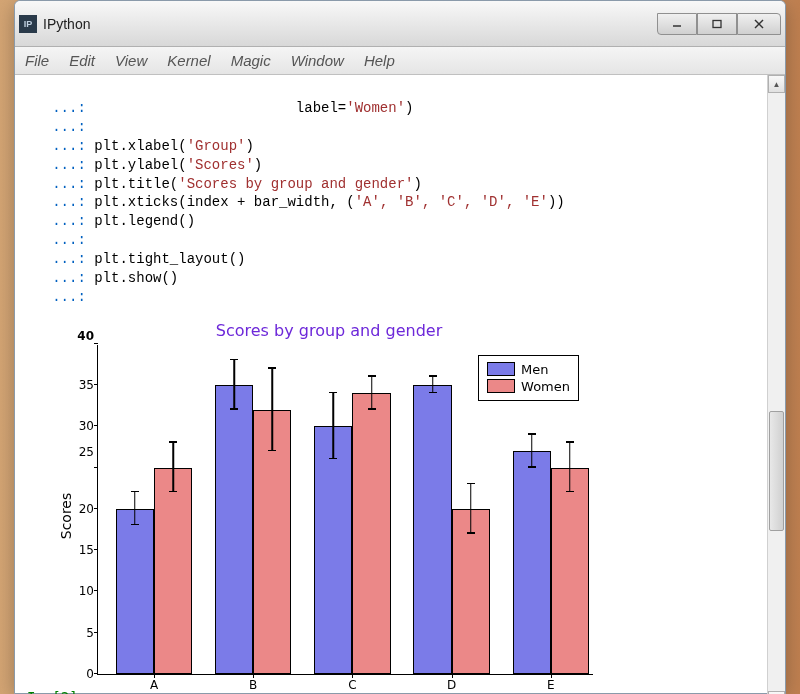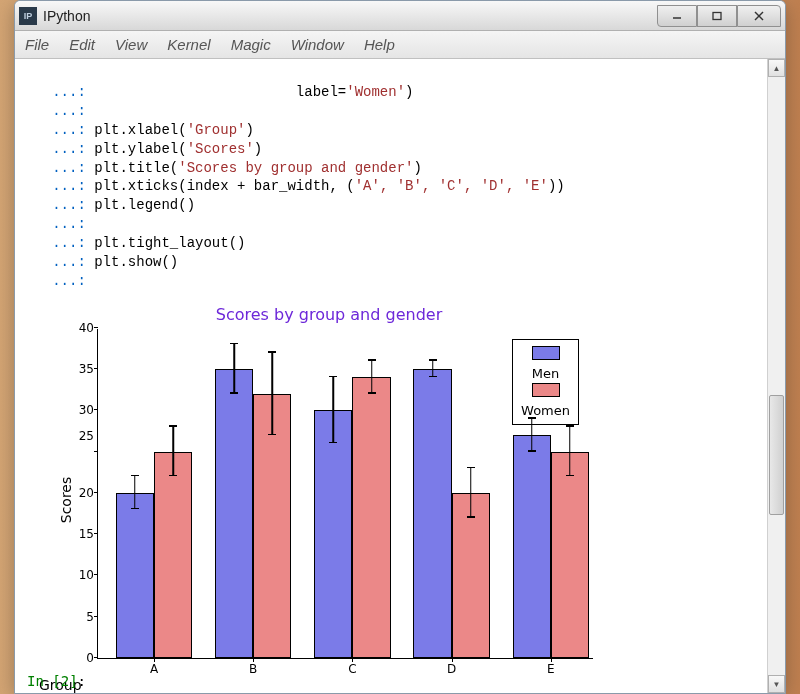--- a/index.html
+++ b/index.html
@@ -18,21 +18,21 @@
     left: 14px;
     top: 0;
     width: 772px;
     height: 694px;
     background: #fff;
     border: 1px solid #8a9aaa;
     border-radius: 6px 6px 0 0;
     box-shadow: 0 4px 20px rgba(0,0,0,0.3);
   }
   .titlebar {
-    height: 30px;
+    height: 46px;
     background: linear-gradient(180deg, #f8f8f8 0%, #e8e8e8 50%, #d8d8d8 100%);
     border-radius: 6px 6px 0 0;
     border-bottom: 1px solid #b0b0b0;
     display: flex;
     align-items: center;
     padding: 0 4px;
   }
   .title-icon {
     width: 18px; height: 18px;
     background: #2a3a4a;
@@ -144,21 +144,21 @@
   .err-line { position: absolute; width: 1.5px; background: #000; transform: translateX(-50%); }
   .err-cap { position: absolute; width: 8px; height: 1.5px; background: #000; transform: translateX(-50%); }
   .legend {
     position: absolute;
     right: 14px; top: 10px;
     background: #fff;
     border: 1px solid #000;
     padding: 4px 8px;
     font-size: 13px;
   }
-  .leg-row { display: flex; align-items: center; gap: 6px; margin: 2px 0; flex-direction: column; }
+  .leg-row { display: flex; align-items: center; gap: 6px; margin: 2px 0; }
   .leg-swatch { width: 28px; height: 14px; border: 1px solid #000; }
   .scrollbar {
     width: 18px;
     background: #f0f0f0;
     border-left: 1px solid #d0d0d0;
     display: flex; flex-direction: column;
   }
   .sb-btn {
     height: 18px;
     background: linear-gradient(180deg, #f8f8f8, #e0e0e0);
@@ -258,21 +258,21 @@
             <div class="ytick" style="bottom: 123.75px;">15</div>
             <div class="ytick-mark" style="bottom: 123.75px;"></div>
             <div class="ytick" style="bottom: 165px;">20</div>
             <div class="ytick-mark" style="bottom: 165px;"></div>
             <div class="ytick" style="bottom: 222px;">25</div>
             <div class="ytick-mark" style="bottom: 206.25px;"></div>
             <div class="ytick" style="bottom: 247.5px;">30</div>
             <div class="ytick-mark" style="bottom: 247.5px;"></div>
             <div class="ytick" style="bottom: 288.75px;">35</div>
             <div class="ytick-mark" style="bottom: 288.75px;"></div>
-            <div class="ytick" style="bottom: 330px;">40</div>
+            <div class="ytick" style="bottom: 338px; font-weight: bold;">40</div>
             <div class="ytick-mark" style="bottom: 330px;"></div>
             <div class="xtick" style="left: 56.048px;">A</div>
             <div class="xtick-mark" style="left: 56.048px;"></div>
             <div class="bar men" style="left: 17.856px; width: 38.192px; height: 165px;"></div>
             <div class="err-line" style="left: 36.952px; bottom: 148.5px; height: 33px;"></div>
             <div class="err-cap" style="left: 36.952px; bottom: 181.5px;"></div>
             <div class="err-cap" style="left: 36.952px; bottom: 148.5px;"></div>
             <div class="bar women" style="left: 56.048px; width: 38.192px; height: 206.25px;"></div>
             <div class="err-line" style="left: 75.144px; bottom: 181.5px; height: 49.5px;"></div>
             <div class="err-cap" style="left: 75.144px; bottom: 231px;"></div>

